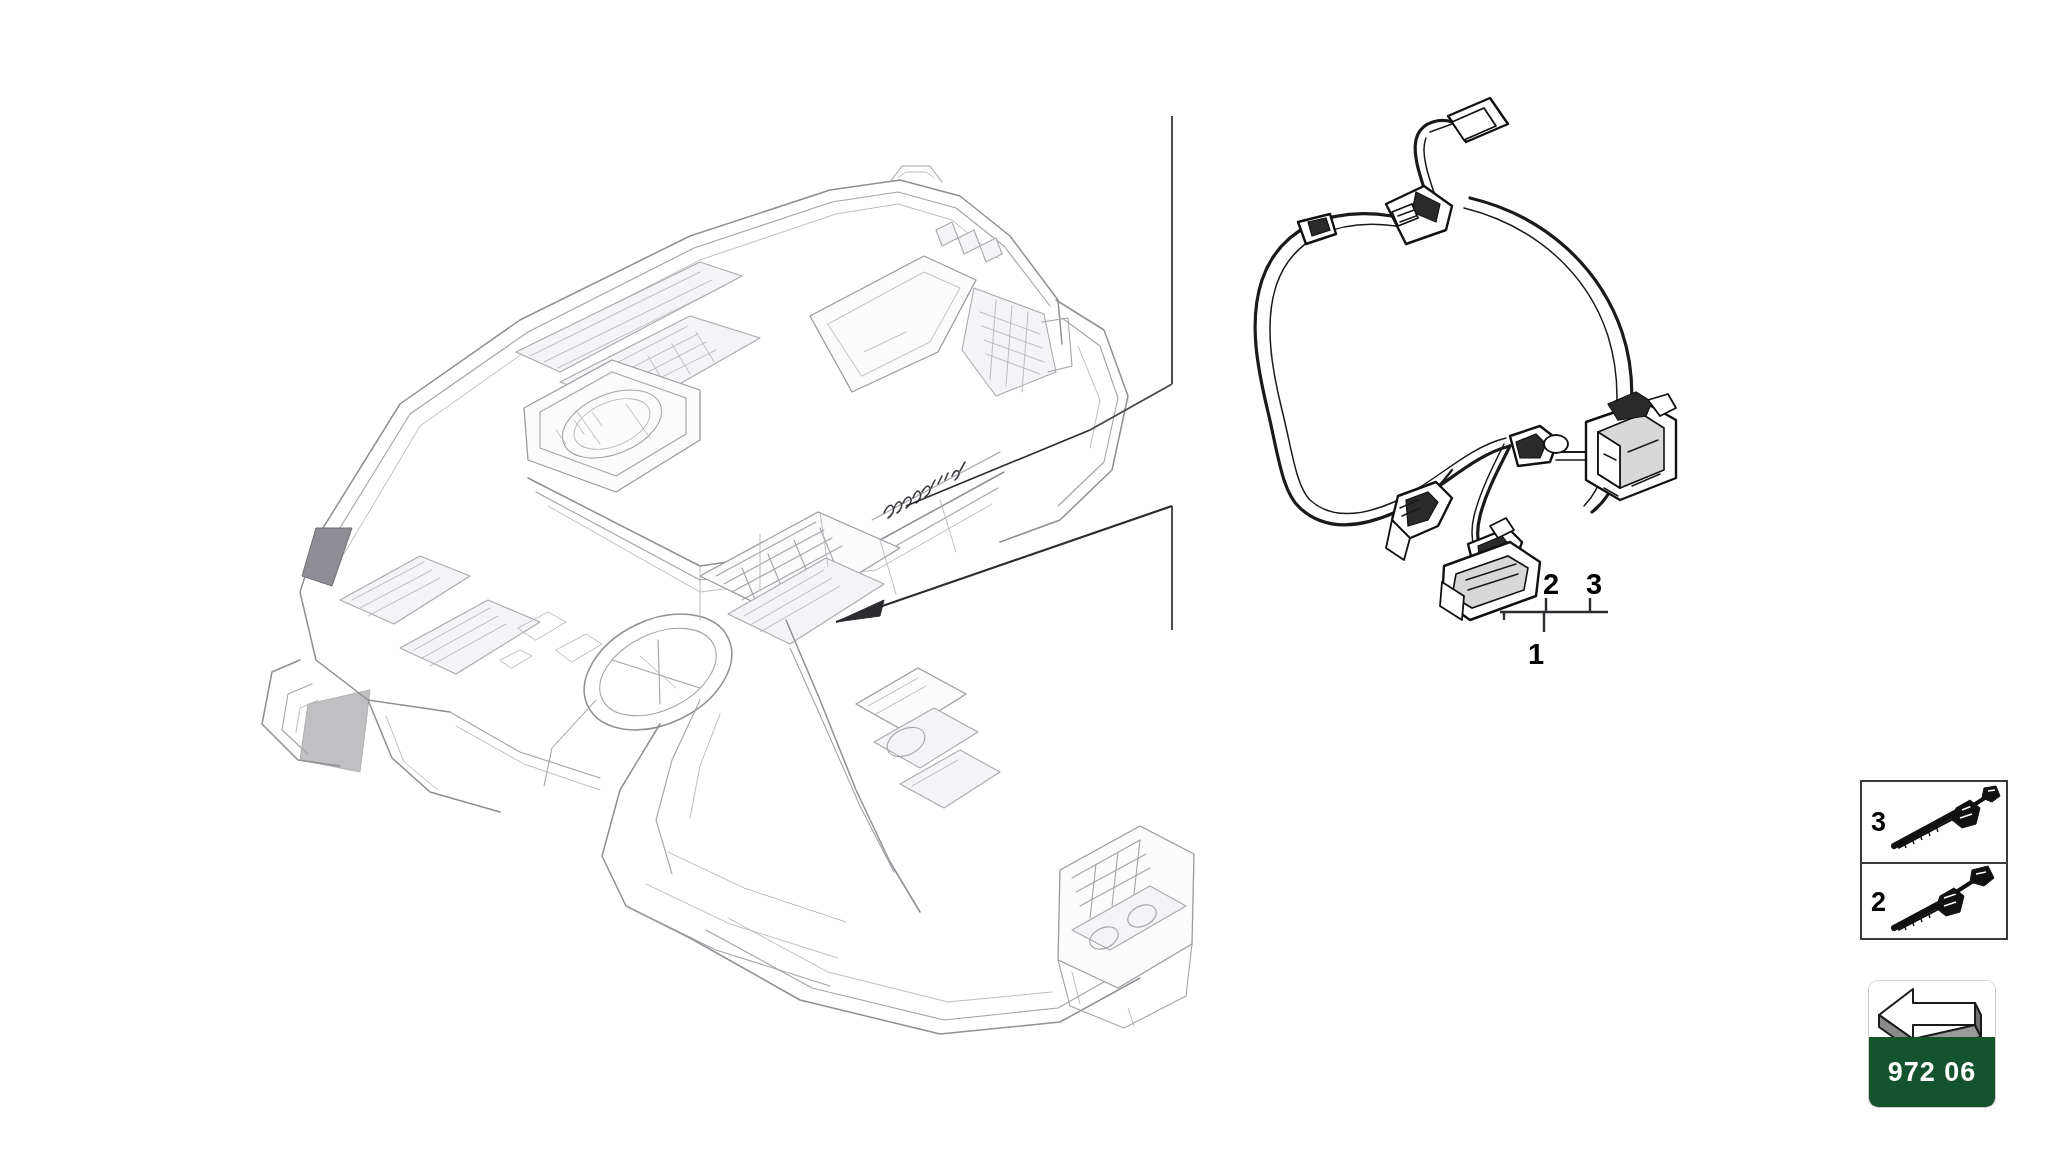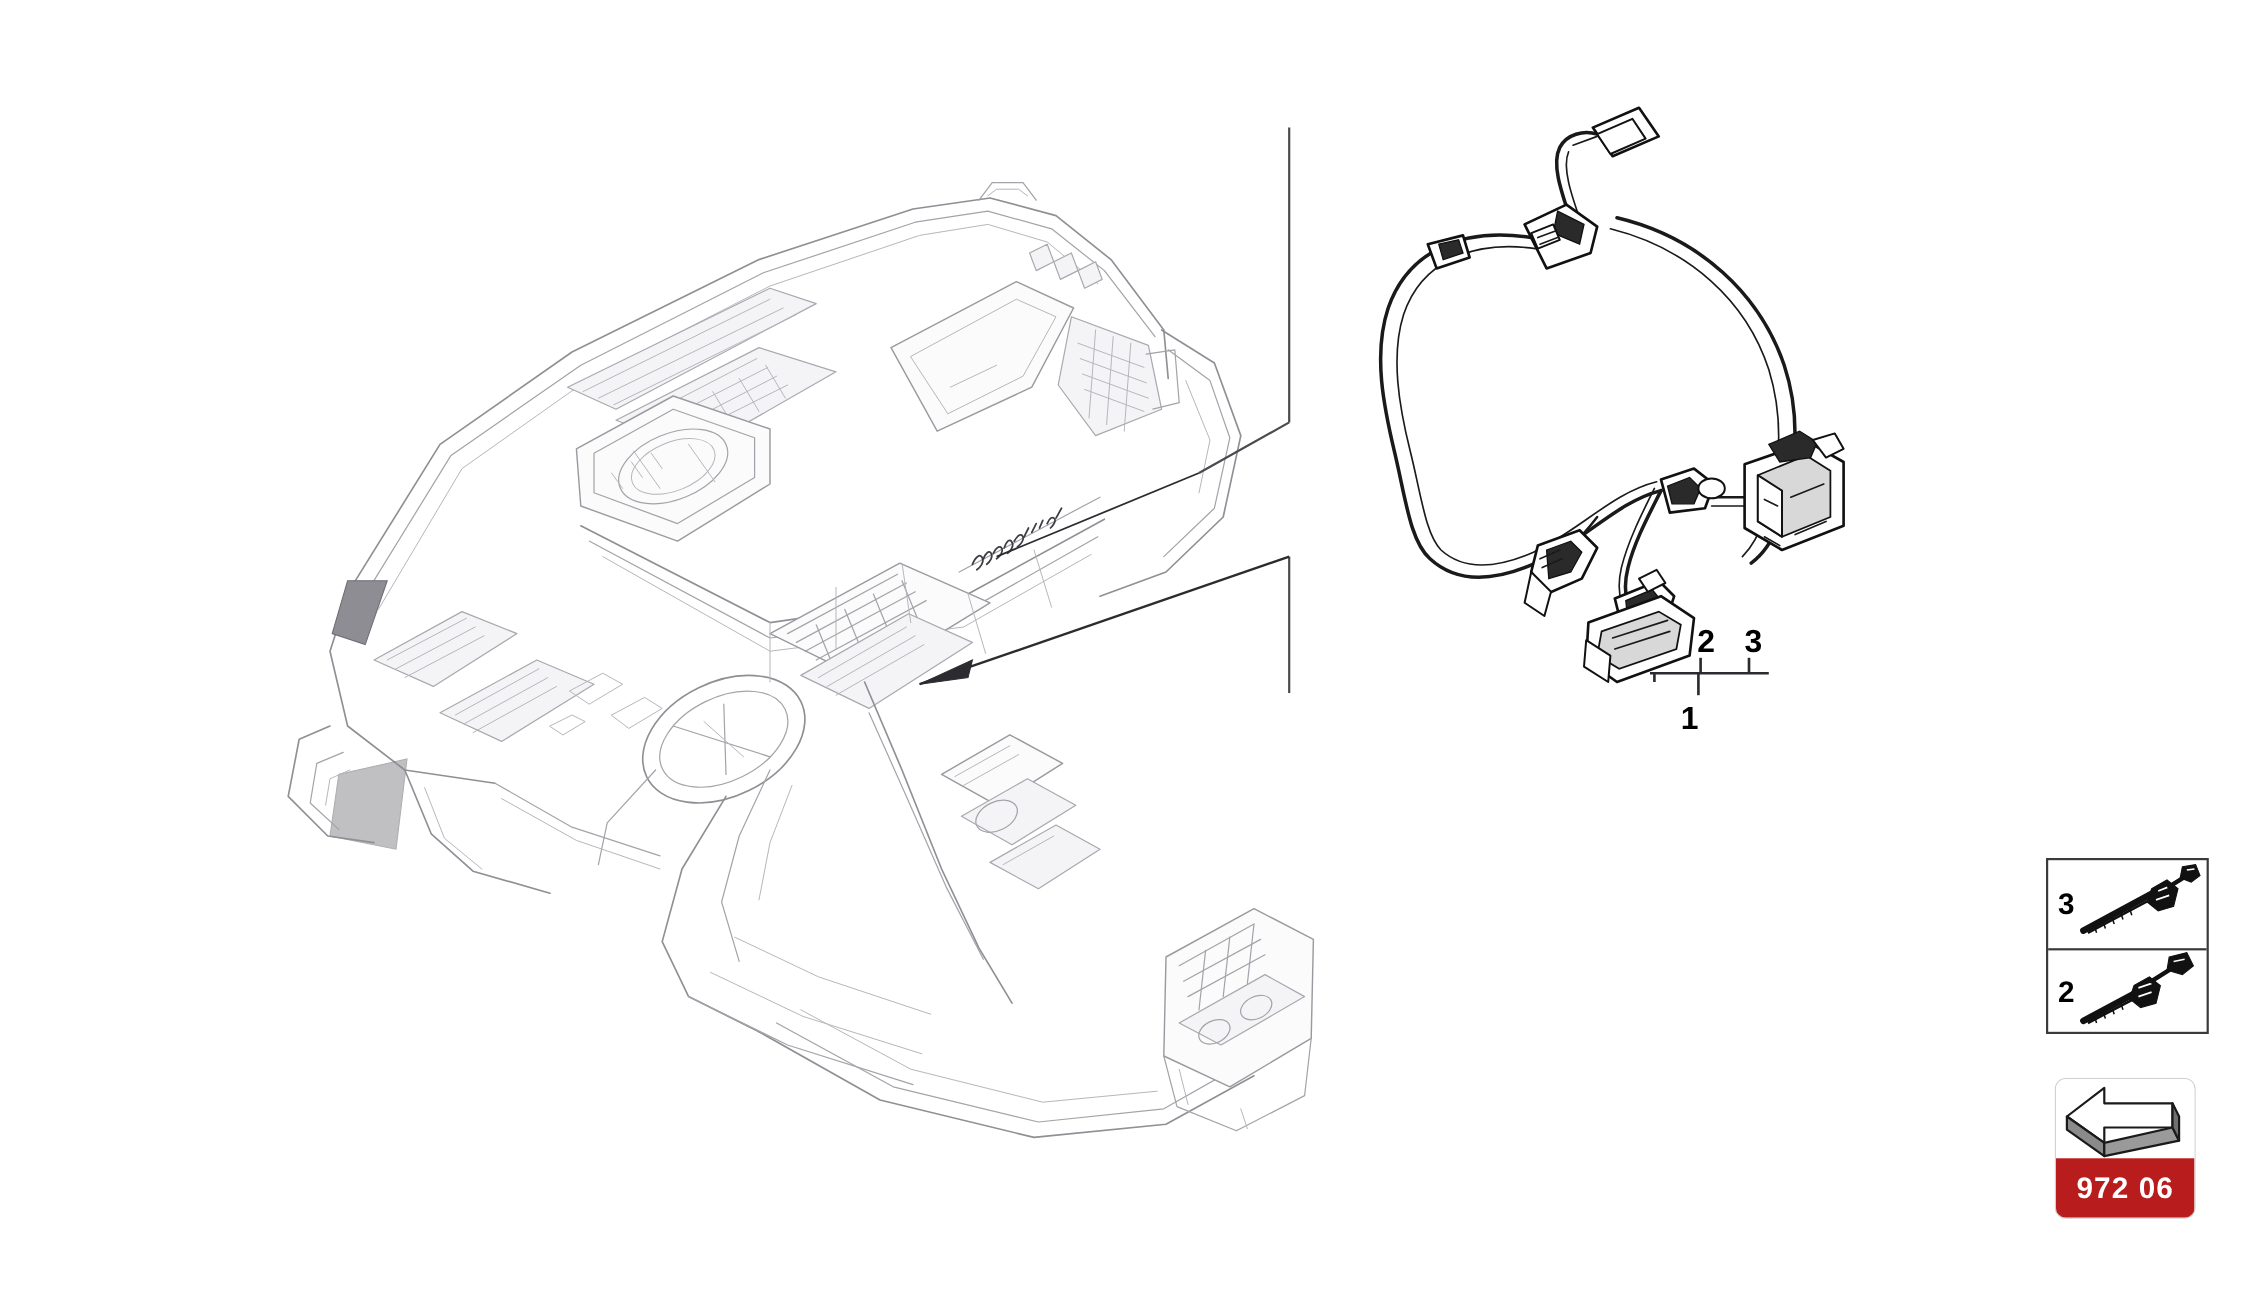--- a/index.html
+++ b/index.html
@@ -83,22 +83,22 @@
     top: 0; left: 0;
     width: 100%;
     height: 74px;
     background: #ffffff;
   }
   .partno-bar {
     position: absolute;
     left: 0;
     bottom: 0;
     width: 100%;
-    height: 54px;
-    background: #b91c1c;
+    height: 70px;
+    background: #14532d;
     color: #ffffff;
     font-family: "Liberation Sans", sans-serif;
     font-weight: bold;
     font-size: 27px;
     letter-spacing: 1px;
     display: flex;
     align-items: center;
     justify-content: center;
   }
 </style>

